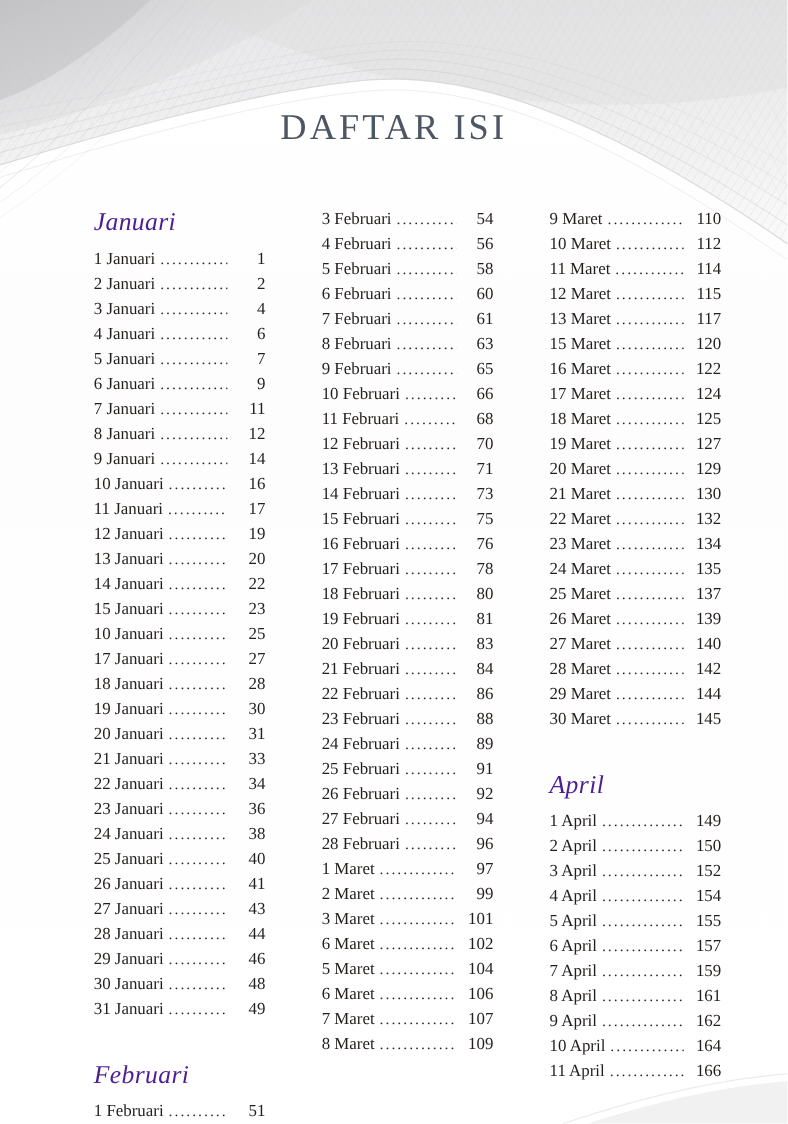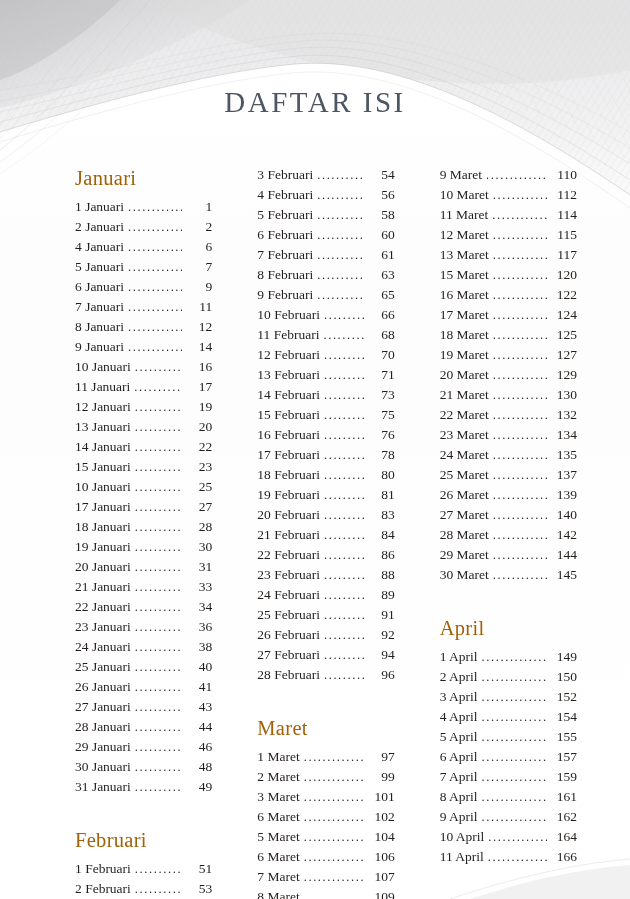--- a/index.html
+++ b/index.html
@@ -30,22 +30,23 @@
     z-index: 2;
     display: flex;
     gap: 45px;
   }
   .col { flex: 1 1 0; min-width: 0; }
   .month {
     font-size: 20.5px;
     line-height: 23px;
     font-weight: normal;
     margin: 0 0 9px 0;
-    color: #a16207;
+    color: #4c1d95;
     letter-spacing: 0.3px;
+    font-style: italic;
   }
   .month:not(:first-child) { margin-top: 30px; }
   .entry {
     display: flex;
     align-items: baseline;
     height: 20px;
     font-size: 13.5px;
     color: #221e1c;
     white-space: nowrap;
   }
@@ -137,20 +138,25 @@
         <span class="lbl">1 Januari</span>
         <span class="dots"></span>
         <span class="pg">1</span>
       </div>
       <div class="entry">
         <span class="lbl">2 Januari</span>
         <span class="dots"></span>
         <span class="pg">2</span>
       </div>
       <div class="entry">
+        <span class="lbl">3 Januari</span>
+        <span class="dots"></span>
+        <span class="pg">4</span>
+      </div>
+      <div class="entry">
         <span class="lbl">4 Januari</span>
         <span class="dots"></span>
         <span class="pg">6</span>
       </div>
       <div class="entry">
         <span class="lbl">5 Januari</span>
         <span class="dots"></span>
         <span class="pg">7</span>
       </div>
       <div class="entry">
@@ -419,21 +425,20 @@
       <div class="entry">
         <span class="lbl">27 Februari</span>
         <span class="dots"></span>
         <span class="pg">94</span>
       </div>
       <div class="entry">
         <span class="lbl">28 Februari</span>
         <span class="dots"></span>
         <span class="pg">96</span>
       </div>
-      <h2 class="month">Maret</h2>
       <div class="entry">
         <span class="lbl">1 Maret</span>
         <span class="dots"></span>
         <span class="pg">97</span>
       </div>
       <div class="entry">
         <span class="lbl">2 Maret</span>
         <span class="dots"></span>
         <span class="pg">99</span>
       </div>

